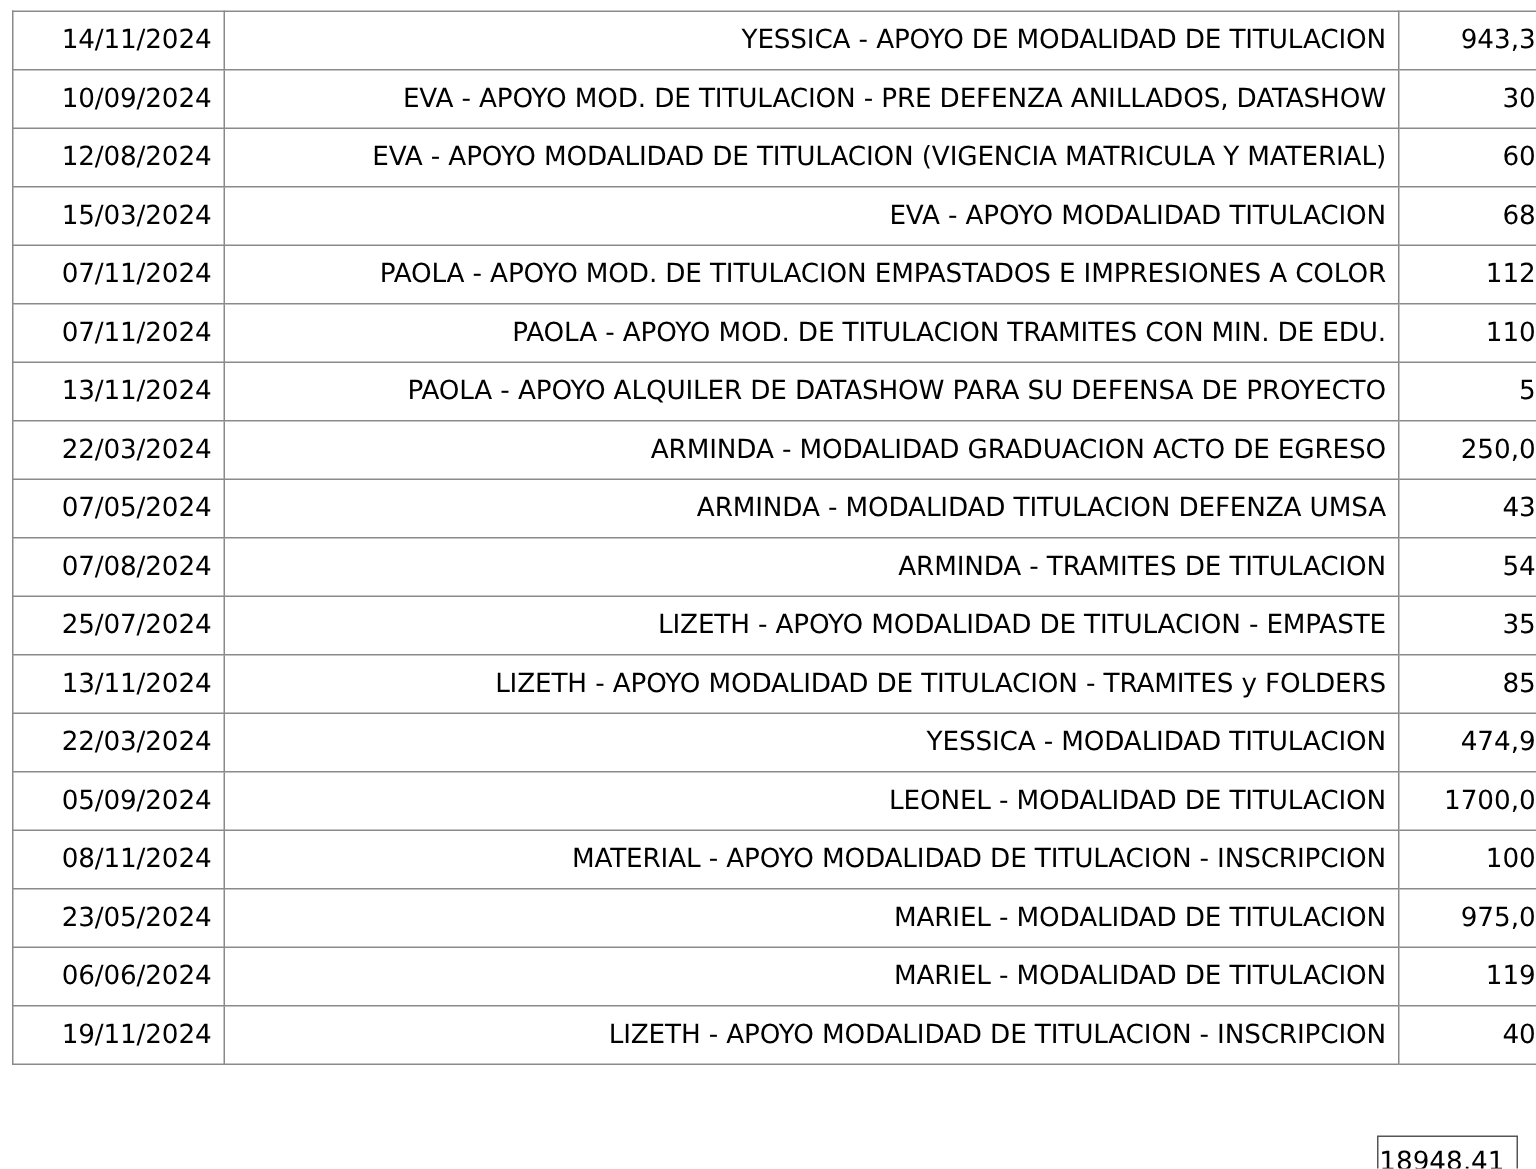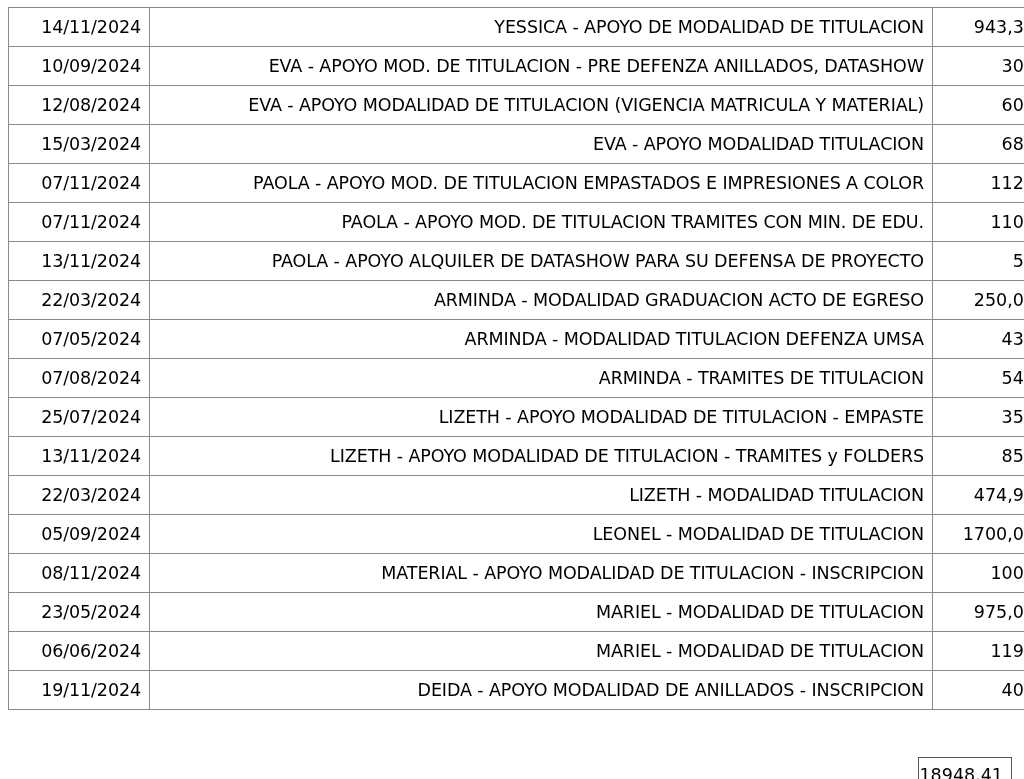--- a/index.html
+++ b/index.html
@@ -136,21 +136,21 @@
           <td class="c-desc">LIZETH - APOYO MODALIDAD DE TITULACION - EMPASTE</td>
           <td class="c-amount">350</td>
         </tr>
         <tr>
           <td class="c-date">13/11/2024</td>
           <td class="c-desc">LIZETH - APOYO MODALIDAD DE TITULACION - TRAMITES y FOLDERS</td>
           <td class="c-amount">850</td>
         </tr>
         <tr>
           <td class="c-date">22/03/2024</td>
-          <td class="c-desc">LIZETH - MODALIDAD TITULACION</td>
+          <td class="c-desc">YESSICA - MODALIDAD TITULACION</td>
           <td class="c-amount">474,98</td>
         </tr>
         <tr>
           <td class="c-date">05/09/2024</td>
           <td class="c-desc">LEONEL - MODALIDAD DE TITULACION</td>
           <td class="c-amount">1700,03</td>
         </tr>
         <tr>
           <td class="c-date">08/11/2024</td>
           <td class="c-desc">MATERIAL - APOYO MODALIDAD DE TITULACION - INSCRIPCION</td>
@@ -161,21 +161,21 @@
           <td class="c-desc">MARIEL - MODALIDAD  DE TITULACION</td>
           <td class="c-amount">975,03</td>
         </tr>
         <tr>
           <td class="c-date">06/06/2024</td>
           <td class="c-desc">MARIEL - MODALIDAD DE TITULACION</td>
           <td class="c-amount">1195</td>
         </tr>
         <tr>
           <td class="c-date">19/11/2024</td>
-          <td class="c-desc">DEIDA - APOYO MODALIDAD DE ANILLADOS - INSCRIPCION</td>
+          <td class="c-desc">LIZETH - APOYO MODALIDAD DE TITULACION - INSCRIPCION</td>
           <td class="c-amount">400</td>
         </tr>
       </tbody>
   </table>
 
   <div class="bottom-area">
     <div class="total-box">18948,41</div>
 
   </div>
 </div>

